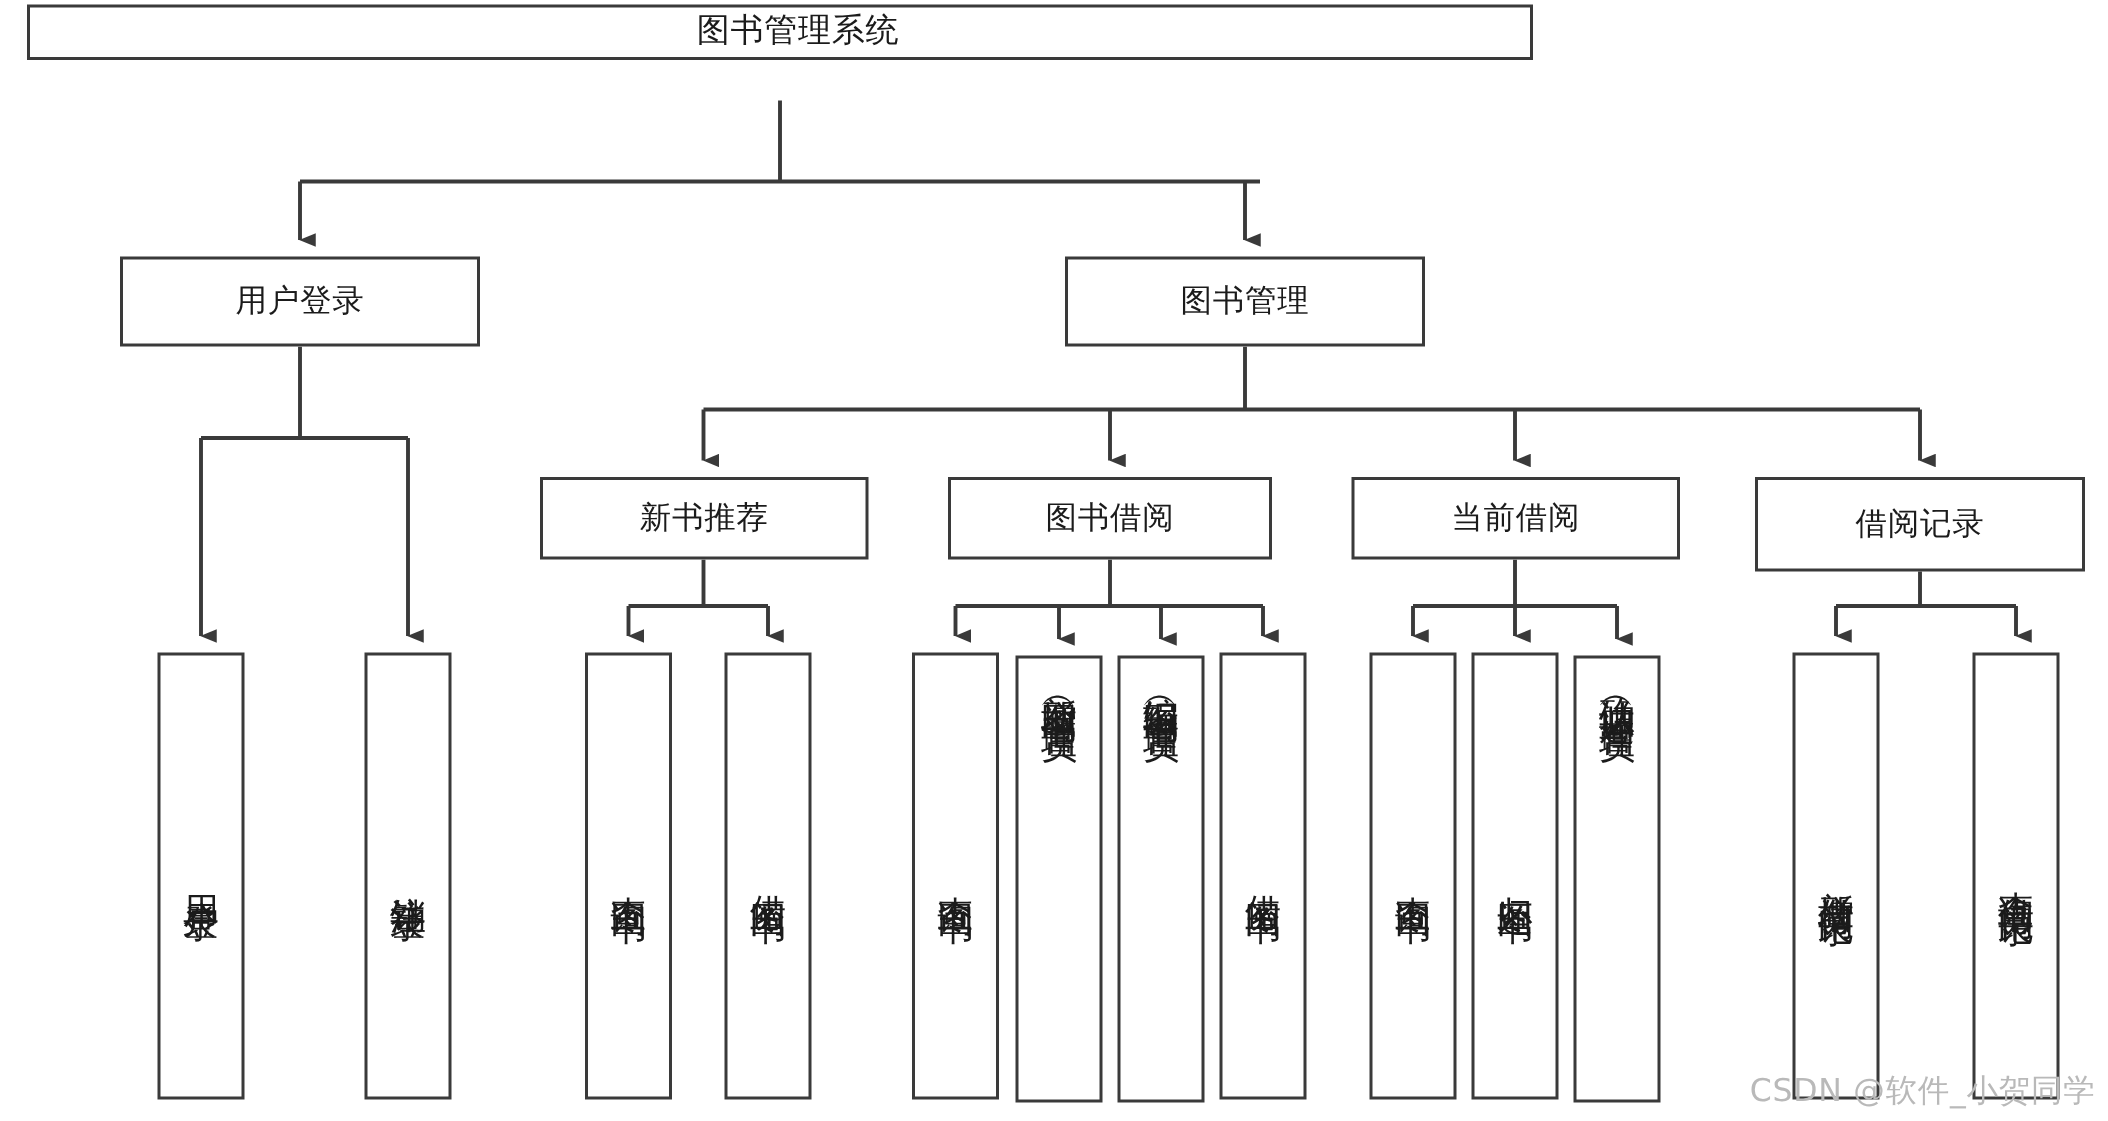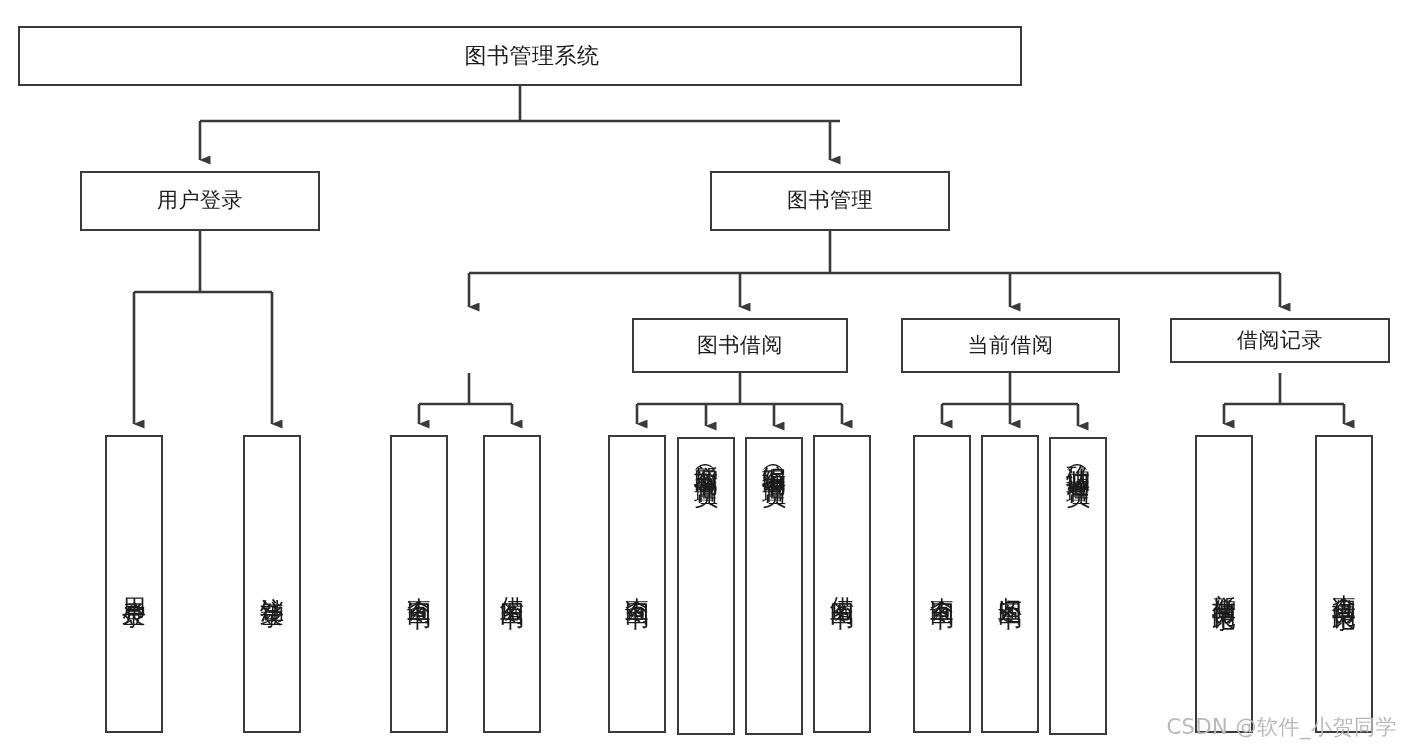--- a/index.html
+++ b/index.html
@@ -125,38 +125,41 @@
       <path d="M 1010 404 L 1010 424" marker-end="url(#arrowhead)"></path>
       <path d="M 1078 404 L 1078 426" marker-end="url(#arrowhead)"></path>
 
       <path d="M 1280 373 L 1280 404"></path>
       <path d="M 1224 404 L 1344 404"></path>
       <path d="M 1224 404 L 1224 424" marker-end="url(#arrowhead)"></path>
       <path d="M 1344 404 L 1344 424" marker-end="url(#arrowhead)"></path>
     </g>
   </svg>
 
-  <div class="node horiz root" style="left:18px; top:26px; width:1004px; height:60px;padding-left:24px;">
+  <div class="node horiz root" style="left:18px; top:3px; width:1004px; height:37px;padding-left:24px;">
     <span class="label">图书管理系统</span>
   </div>
 
   <div class="node horiz" style="left:80px; top:171px; width:240px; height:60px;">
     <span class="label">用户登录</span>
   </div>
   <div class="node horiz" style="left:710px; top:171px; width:240px; height:60px;align-items:center;">
     <span class="label">图书管理</span>
   </div>
 
+  <div class="node horiz" style="left:360px; top:318px; width:219px; height:55px;">
+    <span class="label">新书推荐</span>
+  </div>
   <div class="node horiz" style="left:632px; top:318px; width:216px; height:55px;">
     <span class="label">图书借阅</span>
   </div>
   <div class="node horiz" style="left:901px; top:318px; width:219px; height:55px;">
     <span class="label">当前借阅</span>
   </div>
-  <div class="node horiz" style="left:1170px; top:318px; width:220px; height:45px;">
+  <div class="node horiz" style="left:1170px; top:318px; width:220px; height:63px;">
     <span class="label">借阅记录</span>
   </div>
 
   <div class="node vert centered" style="left:105px; top:435px; width:58px; height:298px;">
     <span class="label">用户登录</span>
   </div>
   <div class="node vert centered" style="left:243px; top:435px; width:58px; height:298px;">
     <span class="label">注销登录</span>
   </div>
 

